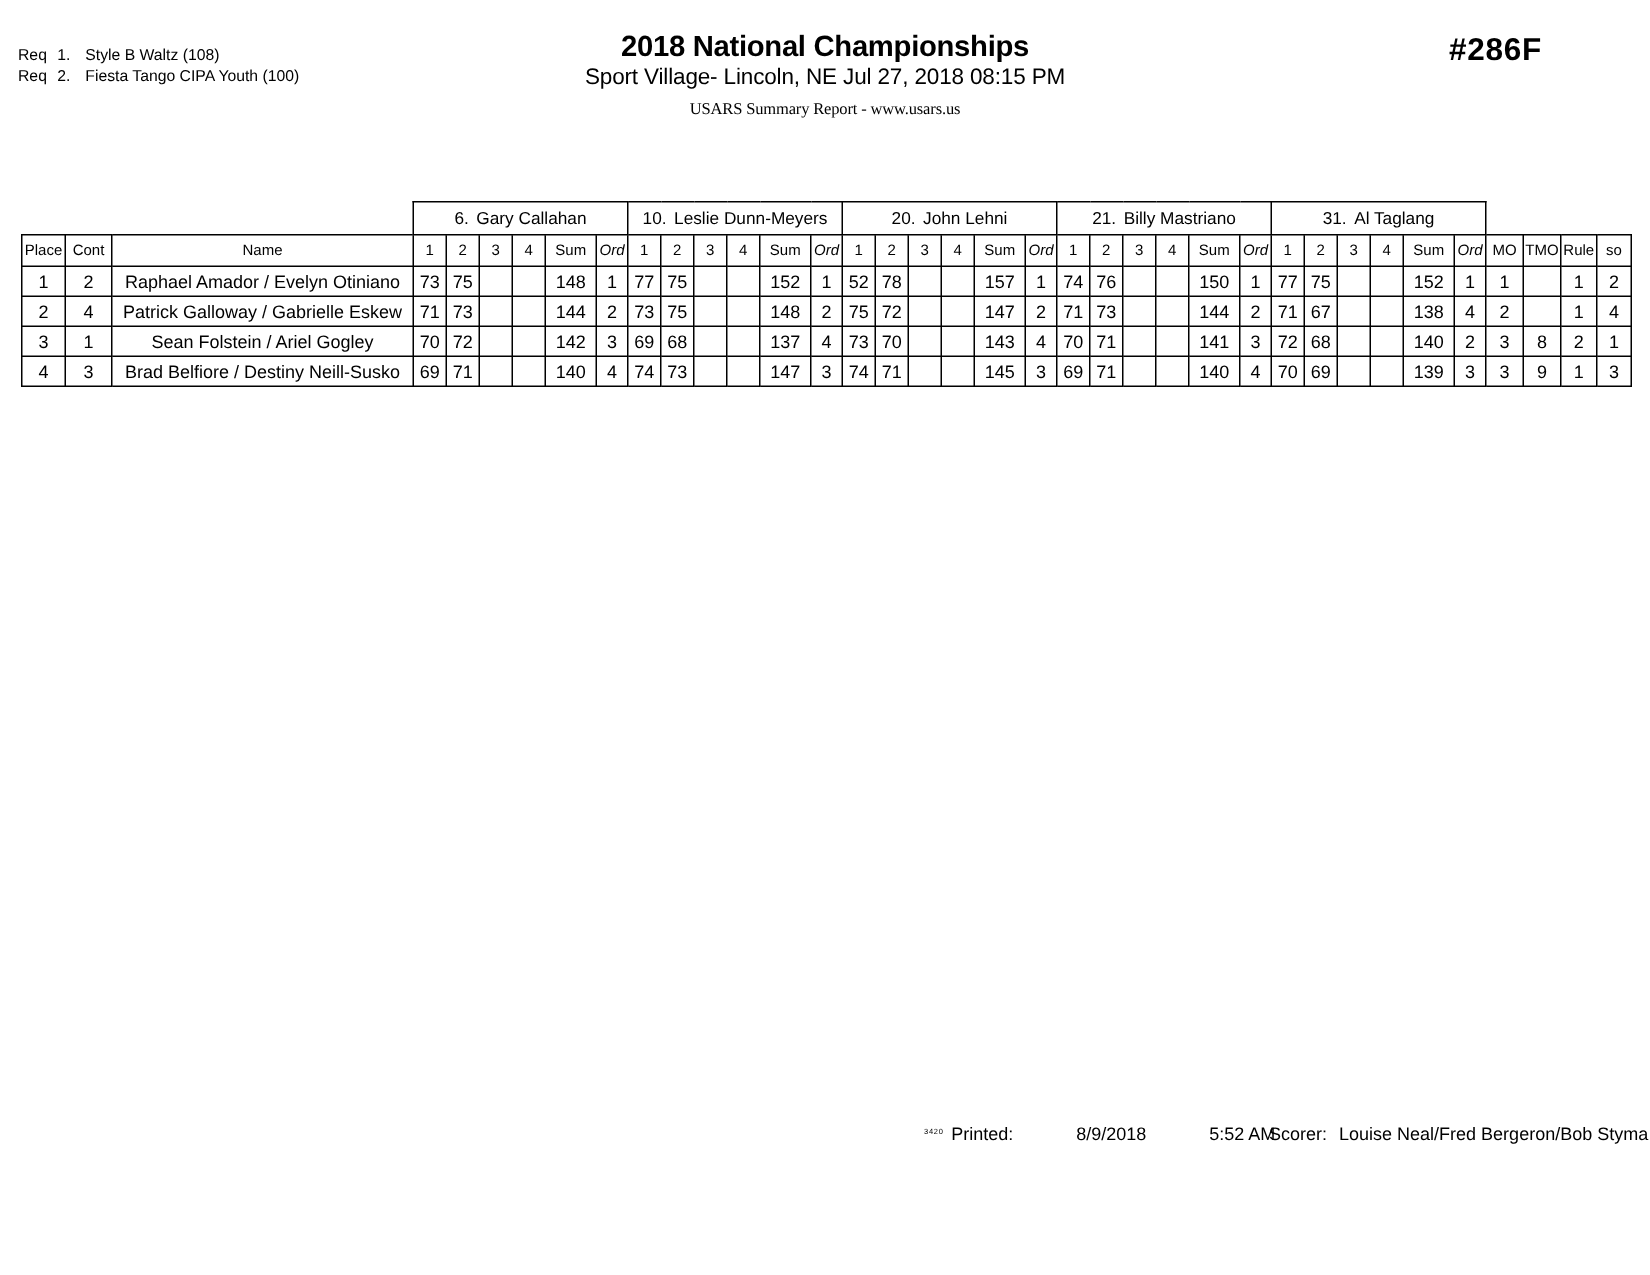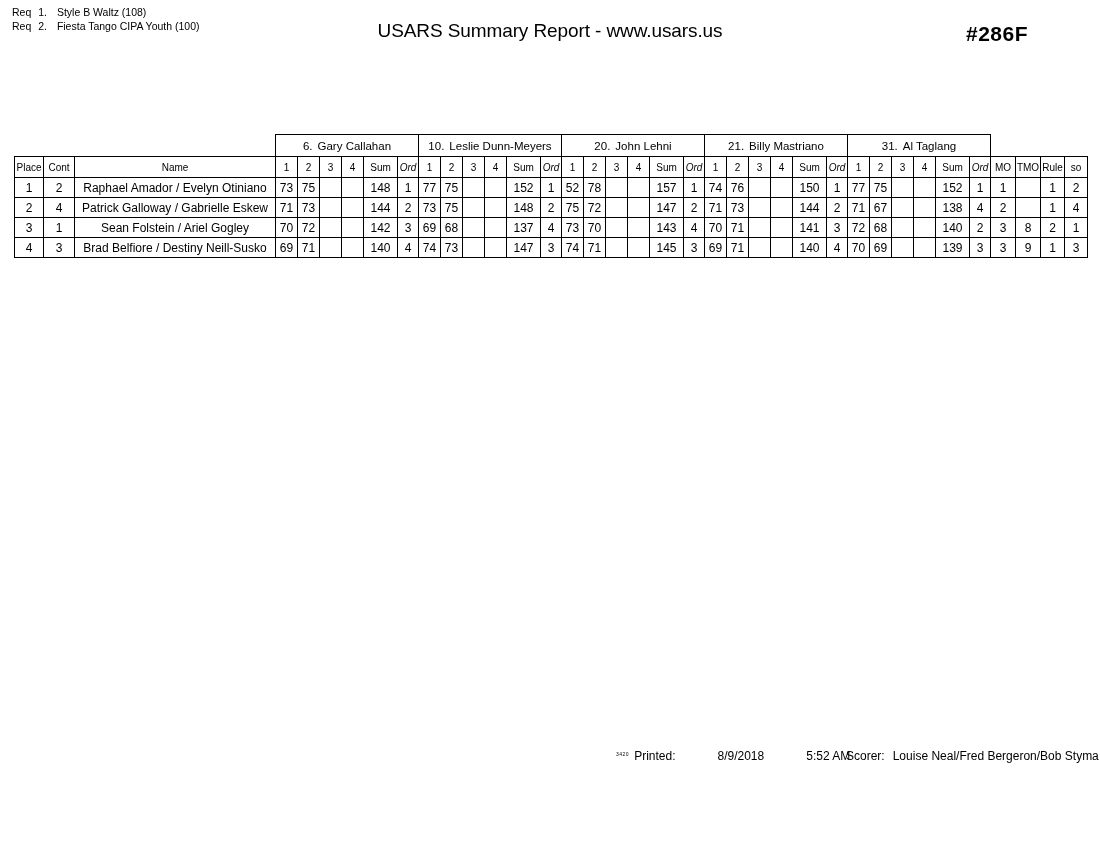--- a/index.html
+++ b/index.html
@@ -13,21 +13,21 @@
     position: relative;
     font-family: "Liberation Sans", sans-serif;
     color: #000000;
     overflow: hidden;
   }
 
   
   #reqs {
     position: absolute;
     left: 12px;
-    top: 5px;
+    top: 30px;
     font-size: 10.5px;
     line-height: 14px;
     white-space: nowrap;
   }
   .req-line { display: block; }
   .req-lbl { display: inline-block; }
   .req-num { display: inline-block; padding-left: 4px; }
   .req-txt { display: inline-block; padding-left: 7px; }
 
   
@@ -49,23 +49,24 @@
     line-height: 20px;
     letter-spacing: -0.1px;
   }
   #title-event {
     font-size: 20.5px;
     font-weight: bold;
     line-height: 25px;
     letter-spacing: -0.1px;
   }
   #title-report {
-    font-size: 19px;
+    font-size: 11px;
     line-height: 22px;
     letter-spacing: -0.1px;
+    font-family: Liberation Serif, serif;
   }
 
   
   #eventno {
     position: absolute;
     right: 72px;
     top: 22px;
     font-size: 21px;
     font-weight: bold;
     letter-spacing: 0.5px;
@@ -181,20 +182,22 @@
     <span class="req-txt">Style B Waltz (108)</span>
   </span>
   <span class="req-line">
     <span class="req-lbl">Req</span>
     <span class="req-num">2.</span>
     <span class="req-txt">Fiesta Tango CIPA Youth (100)</span>
   </span>
 </div>
 
 <div id="titleblock">
+  <div id="title-main">2018 National Championships</div>
+  <div id="title-venue">Sport Village- Lincoln, NE  Jul 27, 2018  08:15 PM</div>
   <div id="title-report">USARS Summary Report - www.usars.us</div>
 </div>
 
 <div id="eventno">#286F</div>
 
 <table id="sheet">
   <colgroup>
     <col style="width:28px">
       <col style="width:30px">
       <col style="width:200px">

